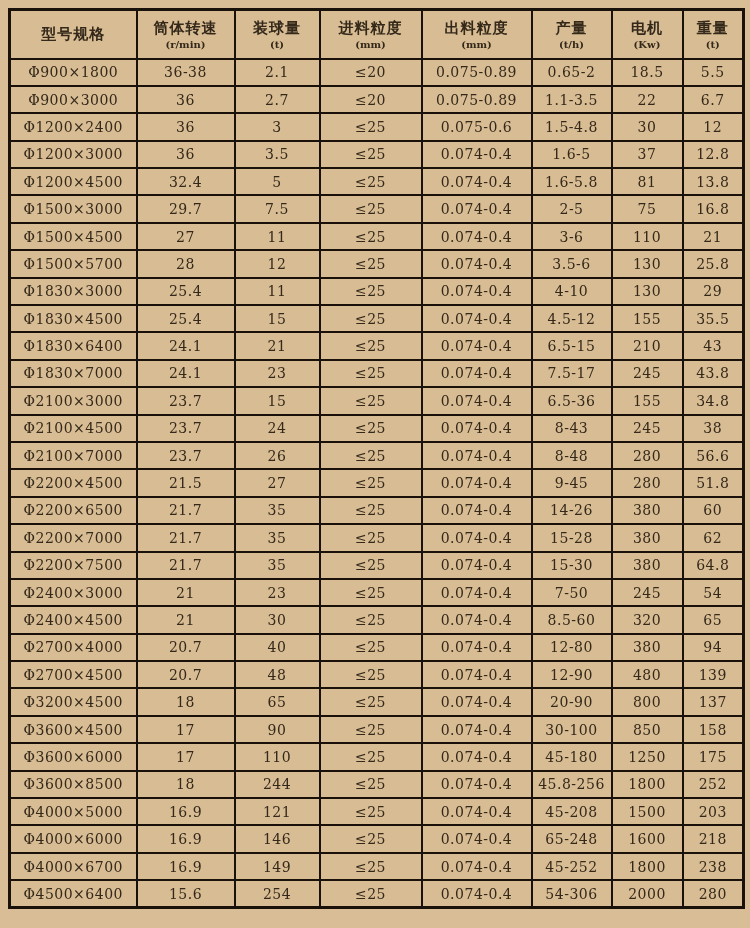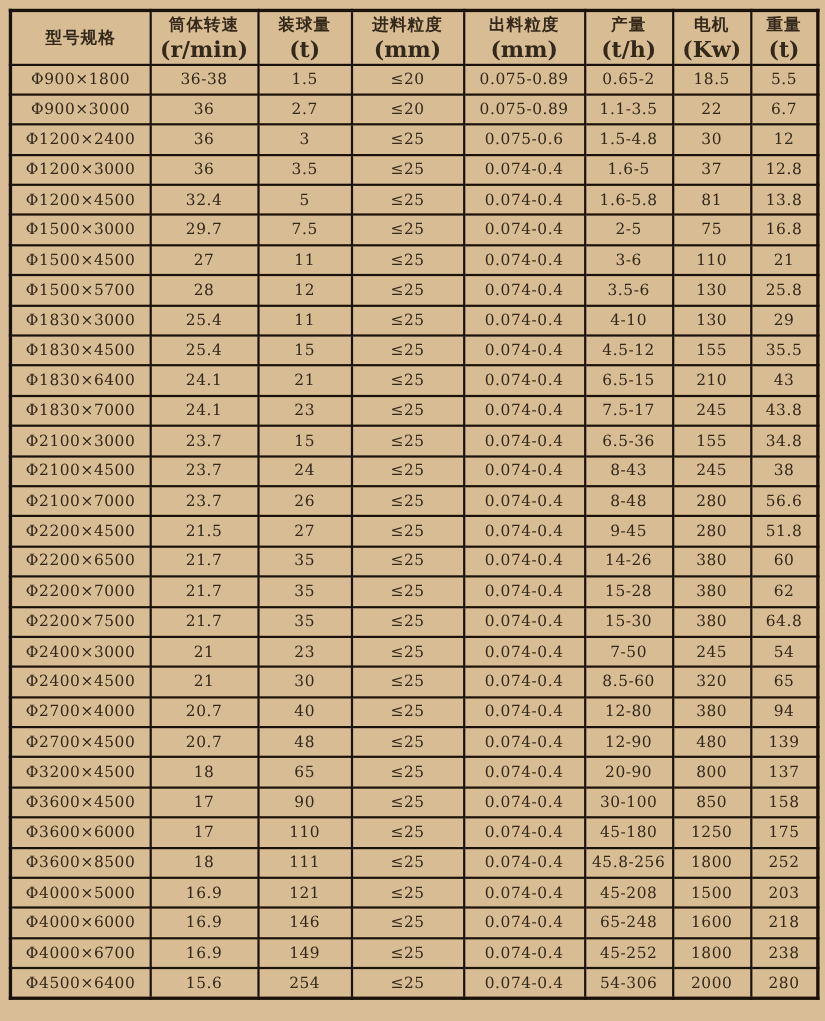--- a/index.html
+++ b/index.html
@@ -38,21 +38,21 @@
   th {
     font-weight: bold;
     font-size: 15px;
     margin-top: 14px;
   }
   th .h-label {
     line-height: 1.4;
     letter-spacing: 1px;
   }
   th .h-unit {
-    font-size: 20px;
+    font-size: 10px;
     line-height: 1.2;
     letter-spacing: 0;
   }
   td {
     font-size: 14px;
     letter-spacing: 0.5px;
   }
 </style>
 </head>
 <body style="--page-bg: #d9bd96; --cell-bg: #d8bc93; --line: #1a120a; --text: #33281a;">
@@ -101,21 +101,21 @@
           <th>
             <div class="h-label">重量</div>
             <div class="h-unit">(t)</div>
           </th>
         </tr>
     </thead>
     <tbody id="table-body">
         <tr>
           <td>Φ900×1800</td>
           <td>36-38</td>
-          <td>1.5</td>
+          <td>2.1</td>
           <td>≤20</td>
           <td>0.075-0.89</td>
           <td>0.65-2</td>
           <td>18.5</td>
           <td>5.5</td>
         </tr>
         <tr>
           <td>Φ900×3000</td>
           <td>36</td>
           <td>2.7</td>
@@ -361,21 +361,21 @@
           <td>110</td>
           <td>≤25</td>
           <td>0.074-0.4</td>
           <td>45-180</td>
           <td>1250</td>
           <td>175</td>
         </tr>
         <tr>
           <td>Φ3600×8500</td>
           <td>18</td>
-          <td>111</td>
+          <td>244</td>
           <td>≤25</td>
           <td>0.074-0.4</td>
           <td>45.8-256</td>
           <td>1800</td>
           <td>252</td>
         </tr>
         <tr>
           <td>Φ4000×5000</td>
           <td>16.9</td>
           <td>121</td>

